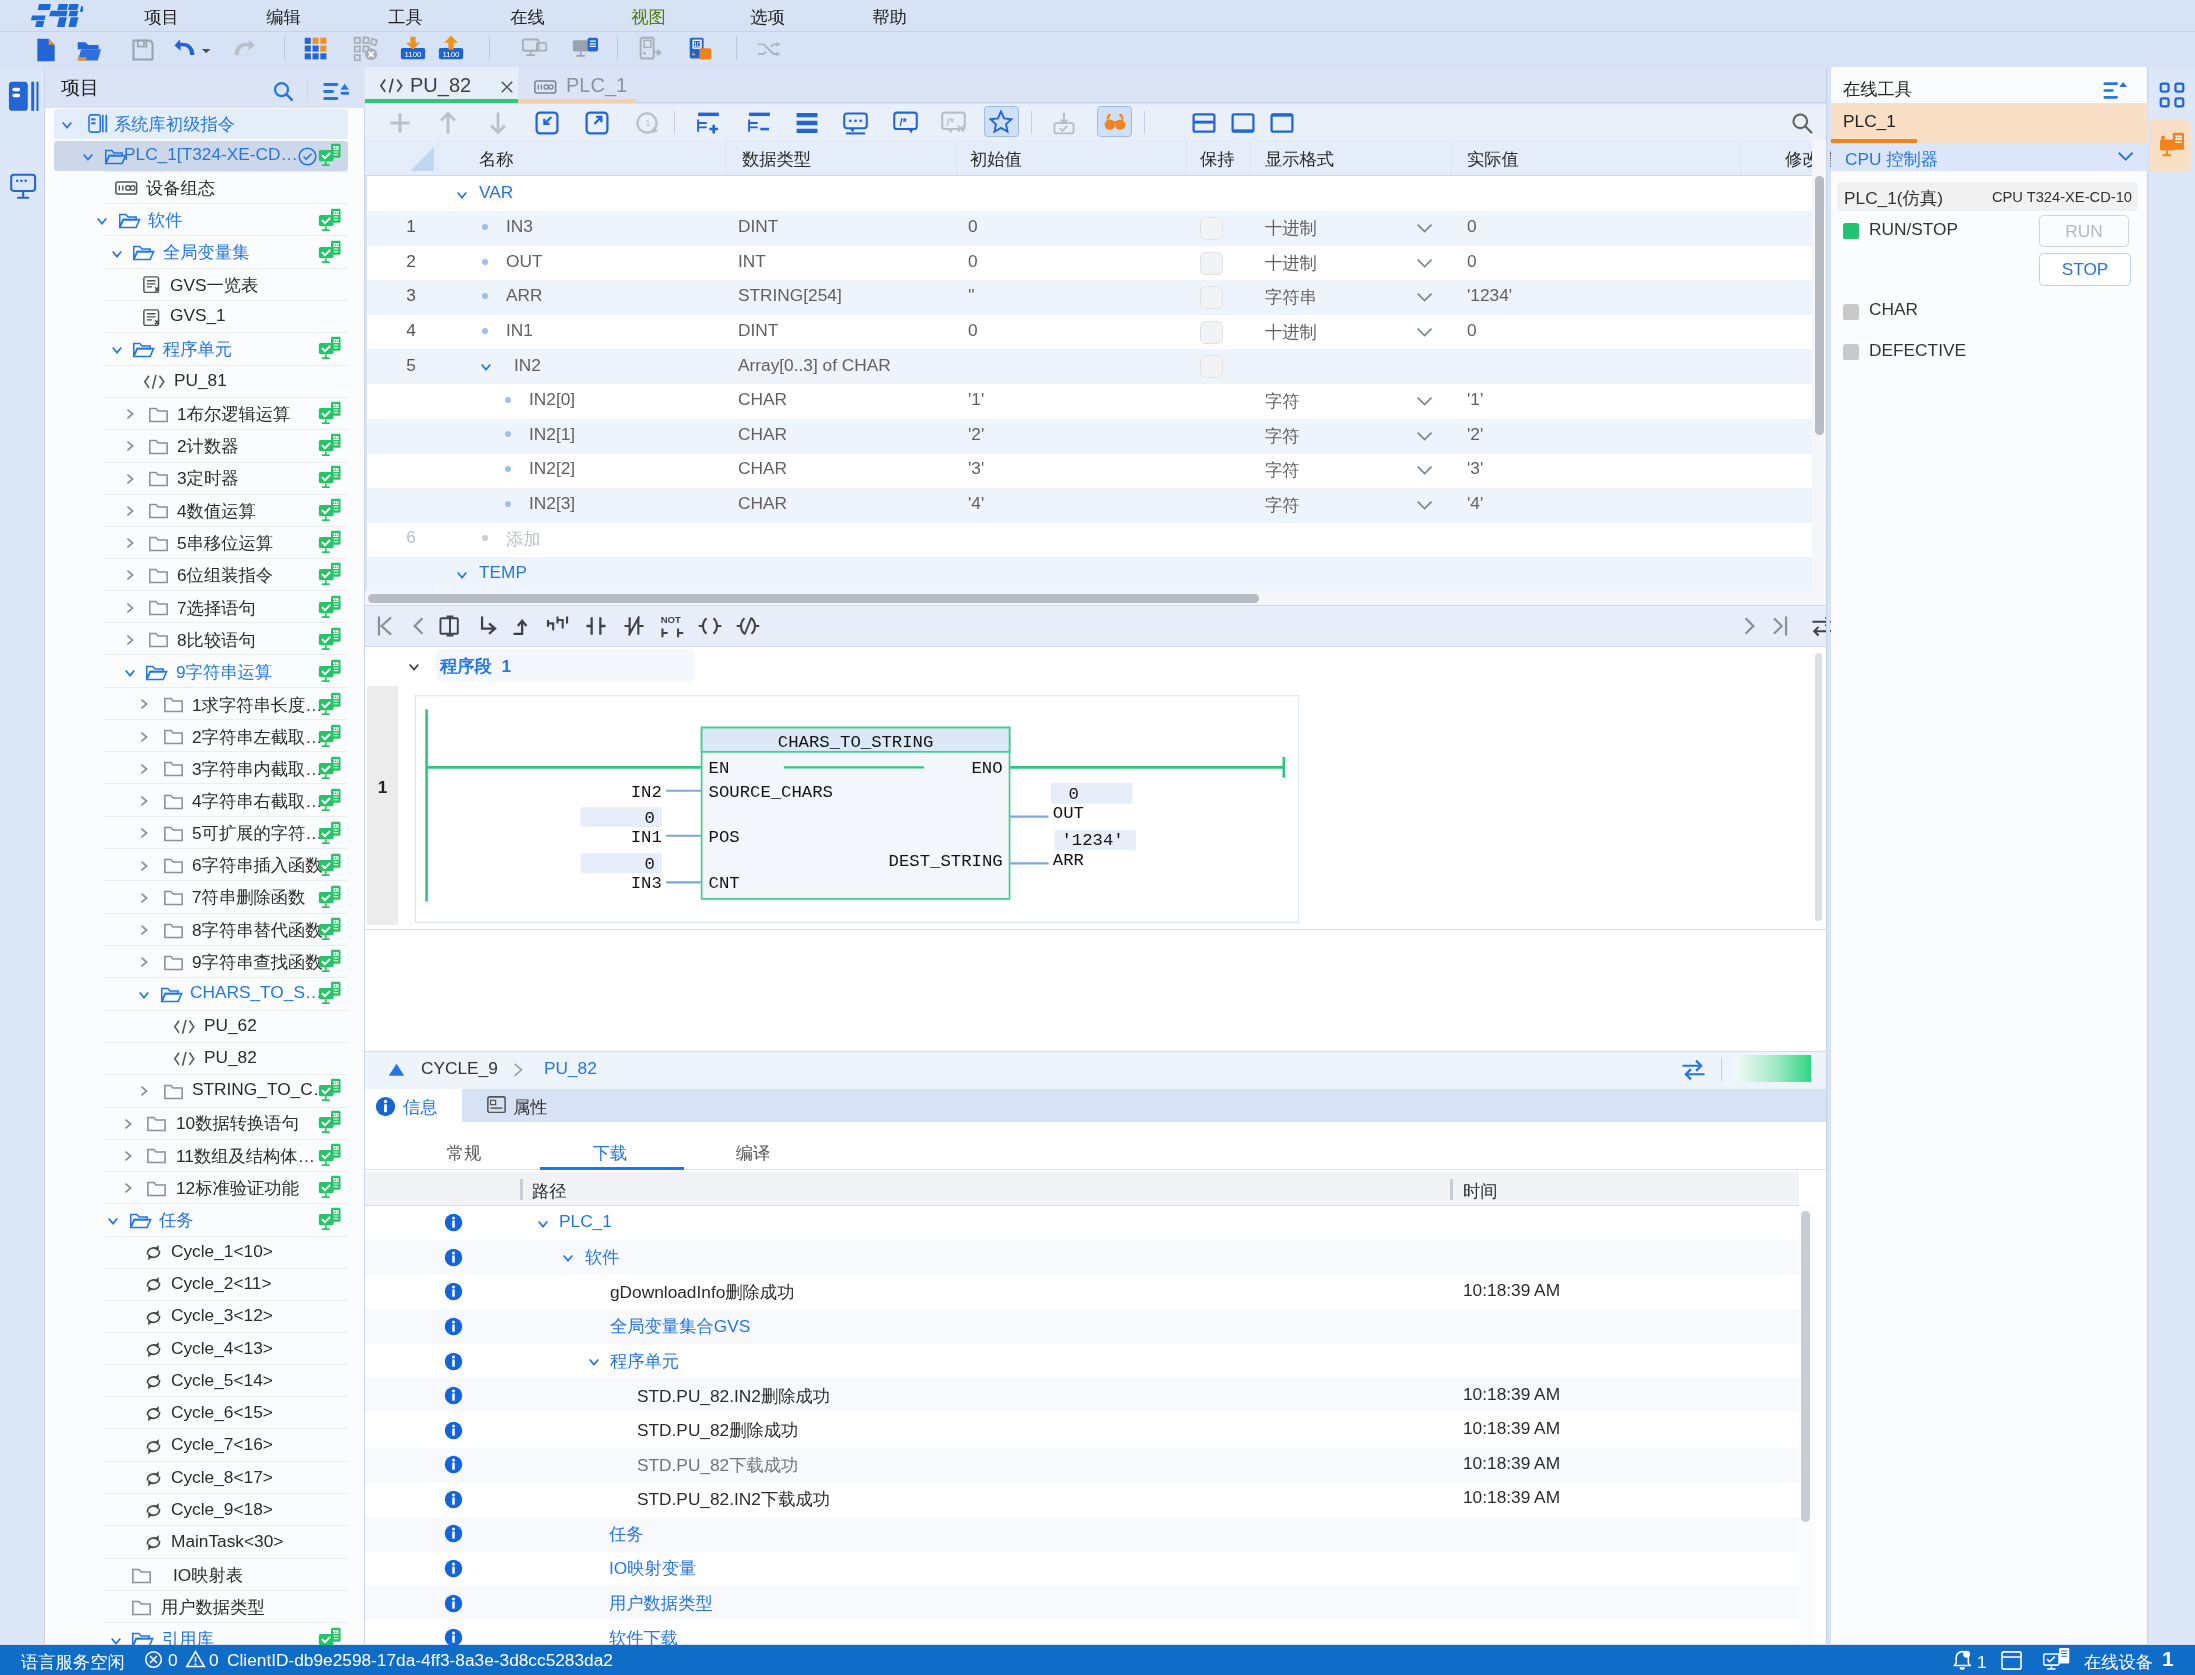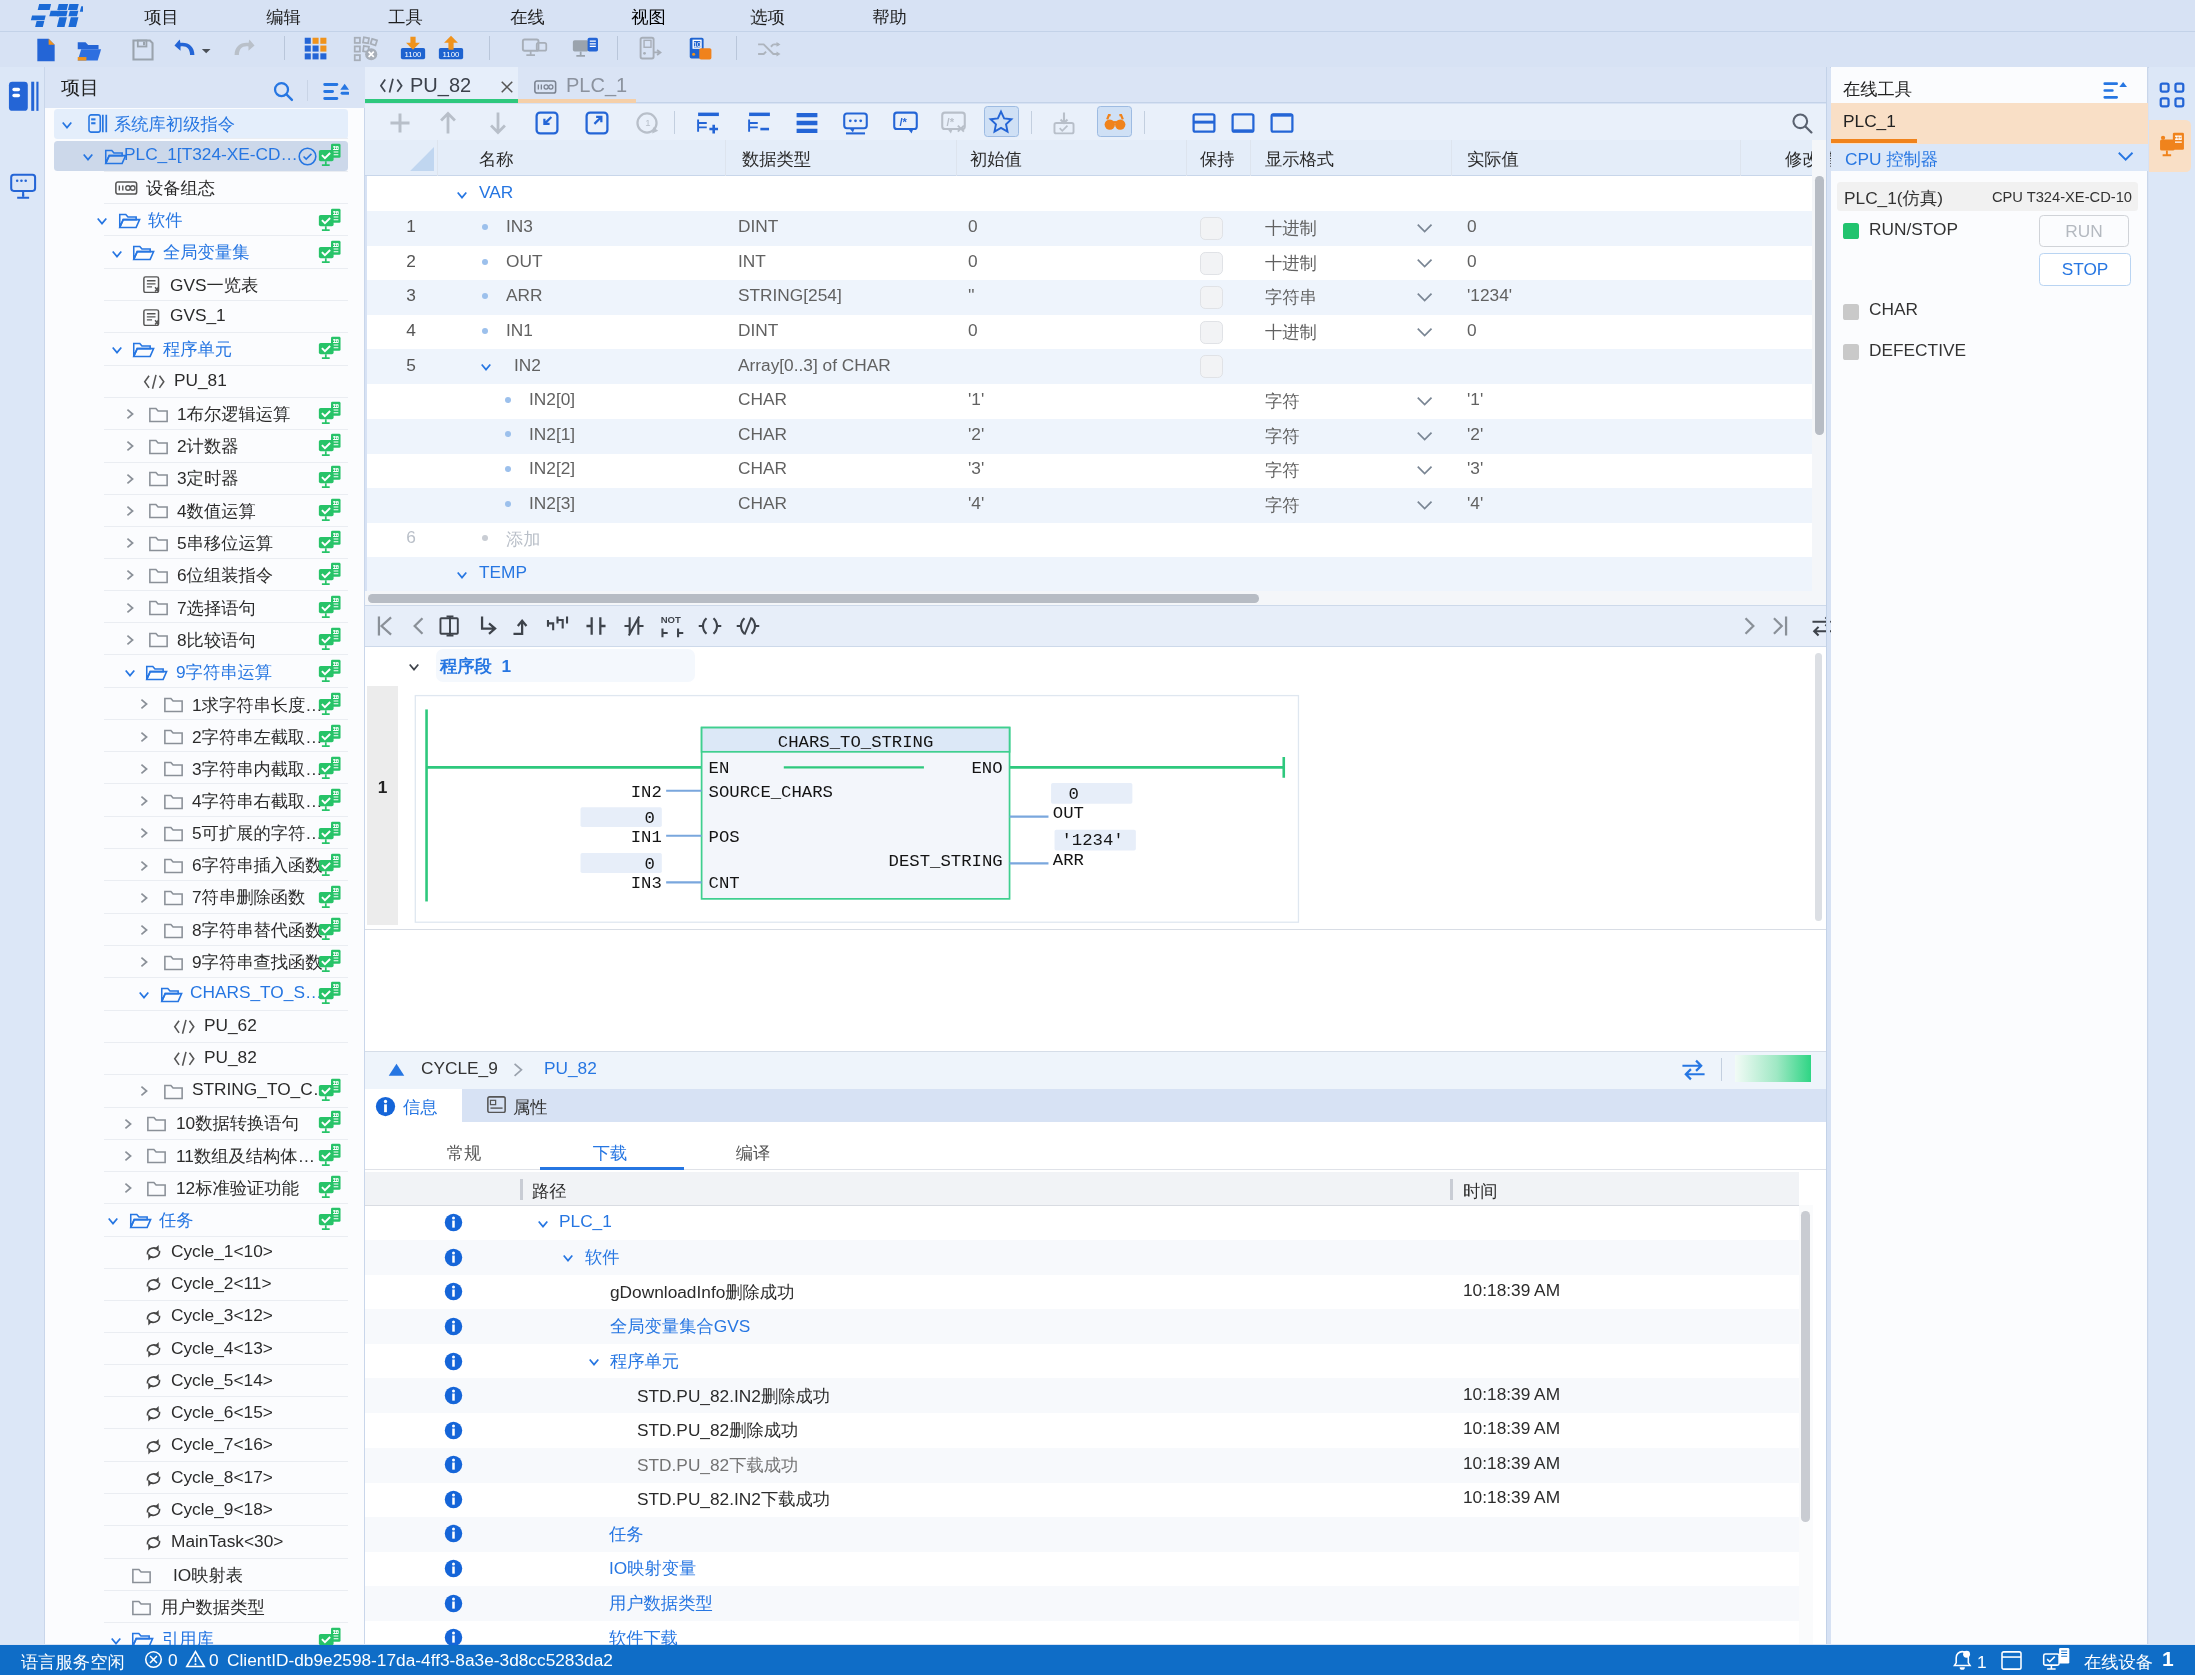--- a/index.html
+++ b/index.html
@@ -22,21 +22,21 @@
 <rect x="36.5" y="15.5" width="9" height="11.5"></rect>
 <rect x="47" y="8" width="10" height="6.5"></rect>
 <rect x="50" y="15.5" width="9" height="11.5"></rect>
 <rect x="59" y="2.5" width="8.5" height="6.5"></rect>
 </g>
 </svg>
 <div class="abs" style="left:127px;top:5.2px;width:69px;text-align:center;color:#1f1f1f;">项目</div>
 <div class="abs" style="left:249px;top:5.2px;width:69px;text-align:center;color:#1f1f1f;">编辑</div>
 <div class="abs" style="left:371px;top:5.2px;width:69px;text-align:center;color:#1f1f1f;">工具</div>
 <div class="abs" style="left:493px;top:5.2px;width:69px;text-align:center;color:#1f1f1f;">在线</div>
-<div class="abs" style="left:614px;top:5.2px;width:69px;text-align:center;color:#000000;">视图</div>
+<div class="abs" style="left:614px;top:5.2px;width:69px;text-align:center;color:#4d7c0f;">视图</div>
 <div class="abs" style="left:733px;top:5.2px;width:69px;text-align:center;color:#1f1f1f;">选项</div>
 <div class="abs" style="left:855px;top:5.2px;width:69px;text-align:center;color:#1f1f1f;">帮助</div>
 <div class="abs" style="left:0;top:32px;width:2195px;height:35px;background:#d7e2f4;"></div>
 <svg class="abs" style="left:33px;top:37px" width="26" height="26" viewBox="0 0 30 30">
     <path d="M5 2h13l7 7v19H5z" fill="#2465d6"></path>
     <path d="M18 2l7 7h-7z" fill="#f0931c"></path>
   </svg>
 <svg class="abs" style="left:76px;top:38px" width="26" height="26" viewBox="0 0 30 30">
     <path d="M2 5h9l3 3h12v5H2z" fill="#2465d6"></path>
     <path d="M2 26l4-13h23l-4 13z" fill="#2e6fe0"></path>

